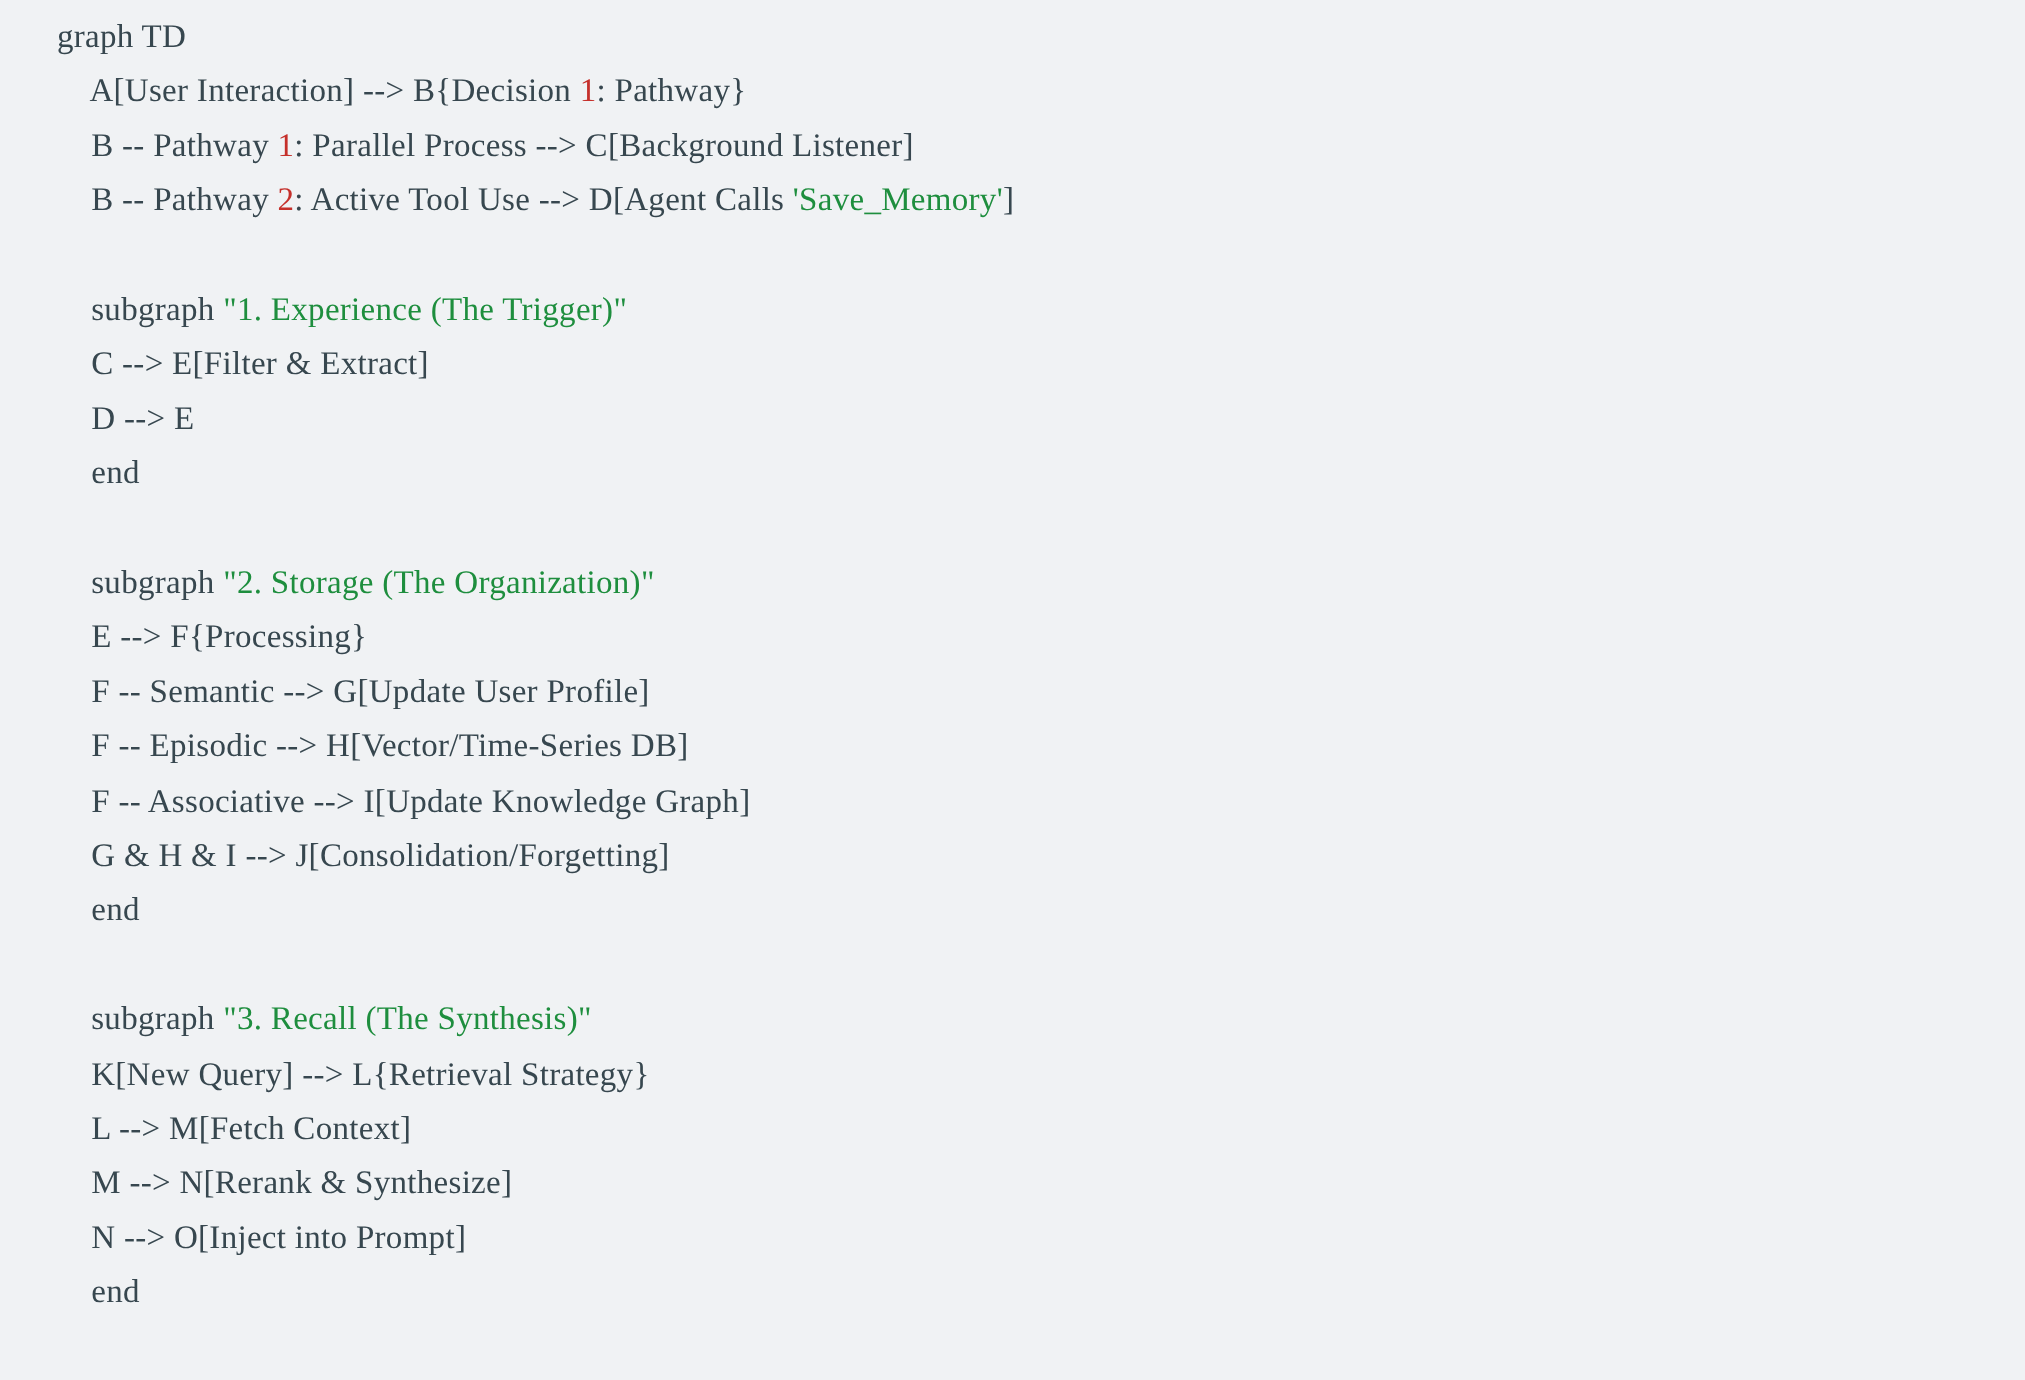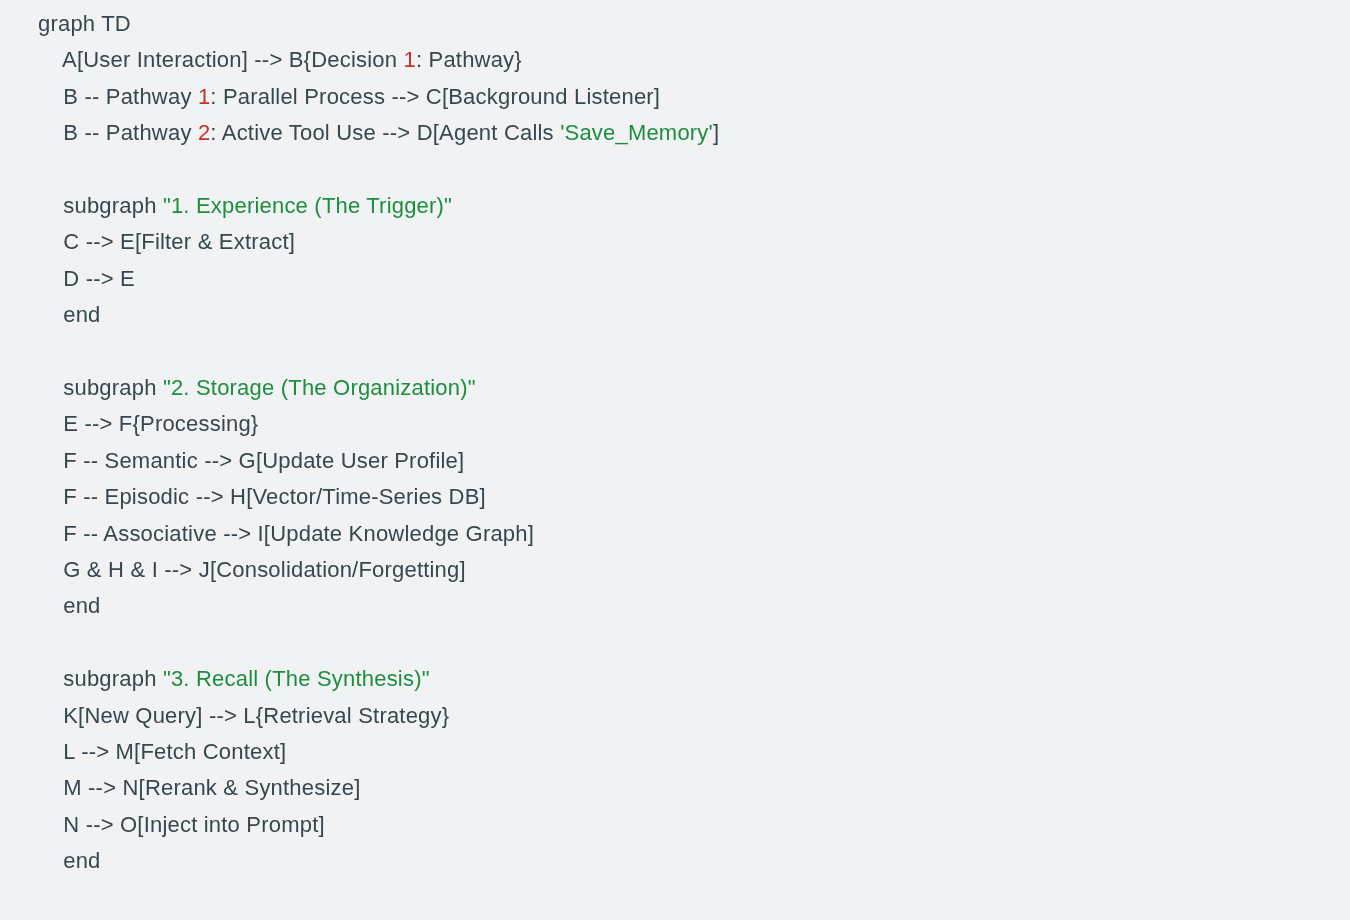--- a/index.html
+++ b/index.html
@@ -7,21 +7,21 @@
     padding: 0;
     width: 1350px;
     height: 920px;
     overflow: hidden;
   }
   pre.code-block {
     margin: 0;
     padding: 6px 0 0 38px;
     width: 1312px;
     height: 914px;
-    font-family: Liberation Sans, sans-serif;
+    font-family: Liberation Serif, serif;
     font-size: 22px;
     line-height: 36.4px;
     white-space: pre;
     letter-spacing: 0.2px;
   }
   .line {
     min-height: 36.4px;
   }
 </style>
 </head>

